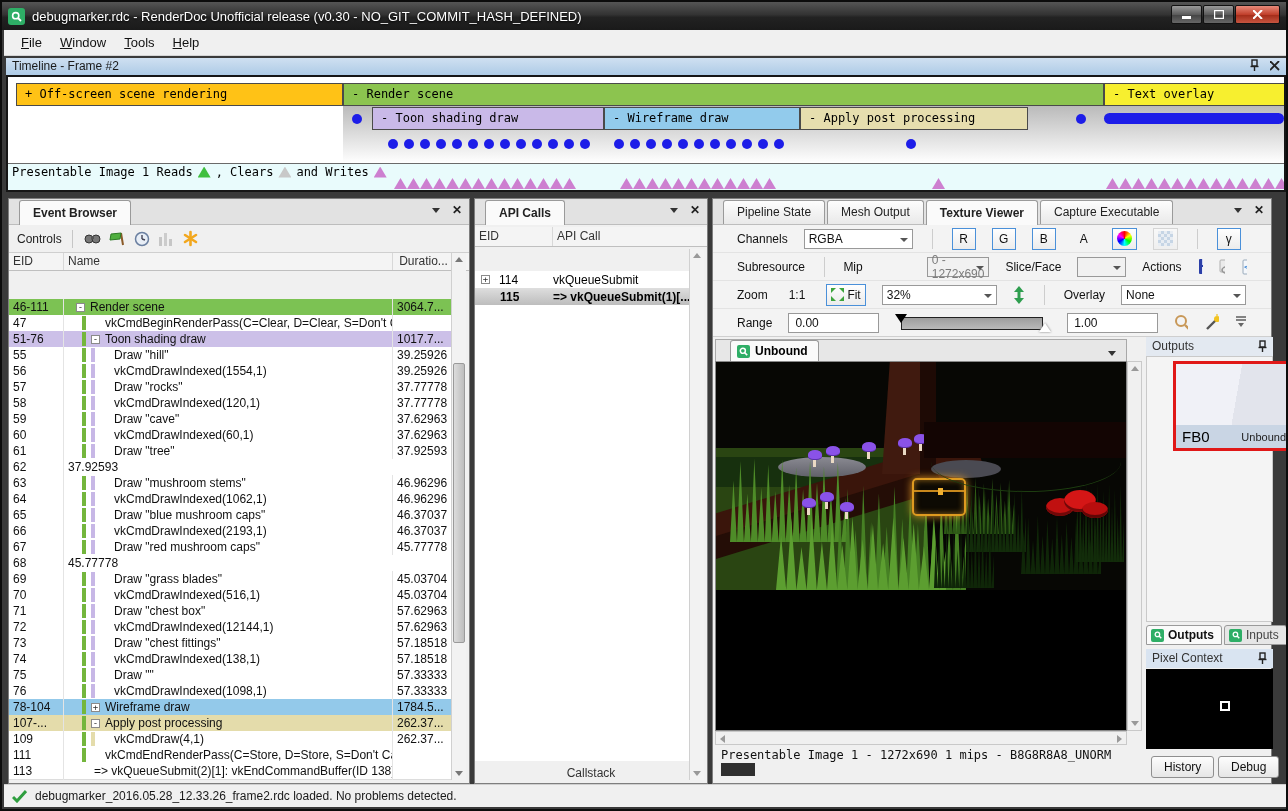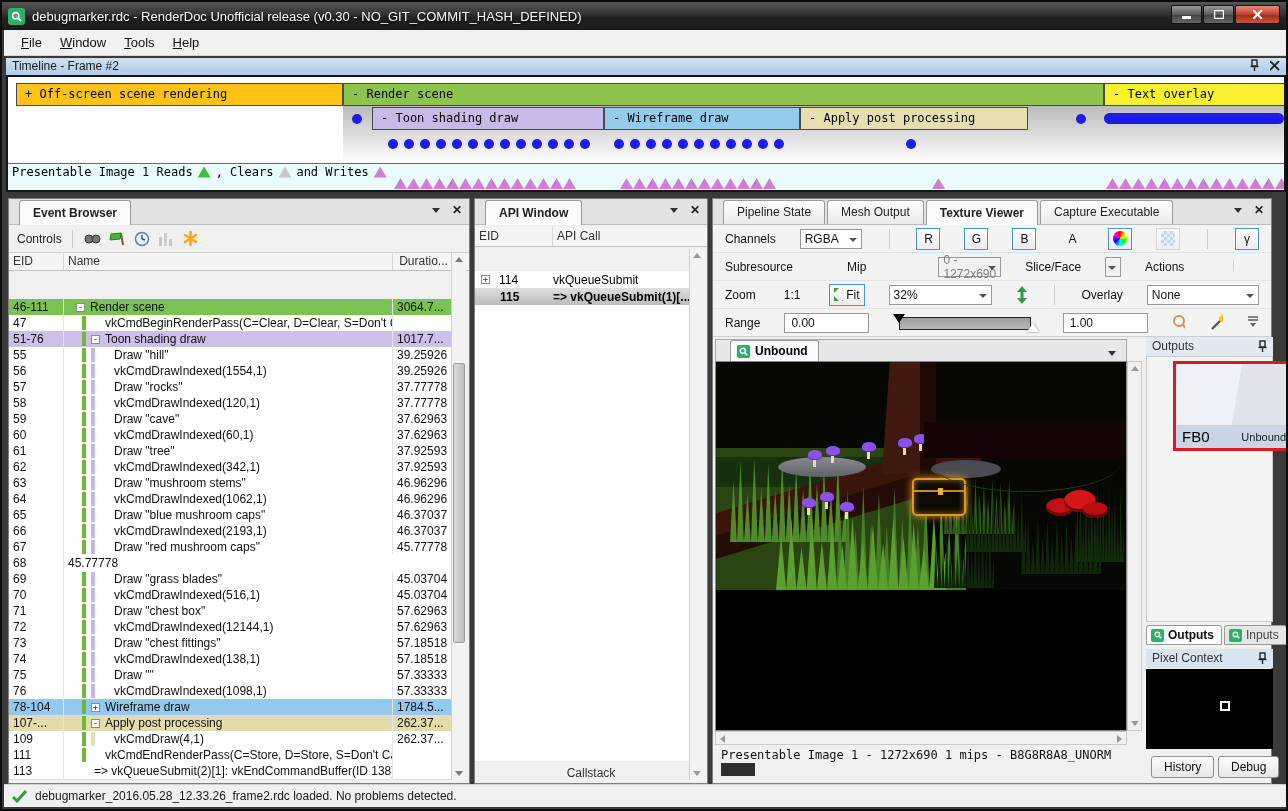--- a/index.html
+++ b/index.html
@@ -61,21 +61,21 @@
   .vscroll .thumb { position:absolute; left:1px; width:12px; background:linear-gradient(90deg,#dcdcdc,#bdbdbd); border:1px solid #9a9a9a; border-radius:2px; }
 
   
   .api-rows { background:#fff; position:absolute; left:0; top:72px; right:14px; bottom:22px; }
   .arow { display:flex; height:17px; font-size:12px; align-items:center; }
   .arow .a-eid { width:78px; flex:none; padding-left:6px; display:flex; align-items:center; gap:4px; }
   .callstack { position:absolute; bottom:3px; left:0; width:100%; text-align:center; font-size:12px; color:#333; }
 
   
   .tv-toolbar { position:absolute; left:0; top:26px; width:100%; background:#f3f3f3; font-size:12px; color:#111; }
-  .tv-row { height:28px; display:flex; align-items:center; padding:0 12px; border-bottom:1px solid #e3e3e3; gap:24px; }
+  .tv-row { height:28px; display:flex; align-items:center; padding:0 24px; border-bottom:1px solid #e3e3e3; gap:16px; }
   .select { background:#fff; border:1px solid #999; height:20px; display:flex; align-items:center; padding:0 4px; position:relative; font-size:12px; }
   .select .sarrow { position:absolute; right:4px; top:8px; width:0; height:0; border-left:4px solid transparent; border-right:4px solid transparent; border-top:4px solid #555; }
   .select.disabled { background:#f1f1f1; color:#7c7c7c; }
   .tbtn { min-width:24px; height:22px; border:1px solid #b9b9b9; background:linear-gradient(#fefefe,#ececec); display:flex; align-items:center; justify-content:center; font-size:12px; padding:0 4px; gap:3px; }
   .tbtn.toggled { border:1px solid #4a90d9; }
   .vsep { width:1px; height:20px; background:#cdcdcd; margin:0 3px; }
   .valbox { width:108px; height:20px; background:#fff; border:1px solid #999; padding:2px 6px; font-size:12px; }
   .slider { position:relative; width:192px; height:18px; }
   .slider .track { position:absolute; left:6px; right:8px; top:3px; height:13px; background:linear-gradient(#9d9d9d,#b9b9b9); border:1px solid #222; }
   .slider .blk { position:absolute; left:0; top:0; width:0; height:0; border-left:6px solid transparent; border-right:6px solid transparent; border-top:9px solid #000; }
@@ -412,27 +412,20 @@
             <span style="width: 18px; flex: 0 0 auto;"></span>
             <span class="estrip" style="background: rgb(116, 182, 60);"></span>
             <span class="estrip" style="background: rgb(199, 183, 230);"></span>
             <span style="width: 14px; flex: 0 0 auto;"></span>
             <span>Draw "tree"</span>
           </div>
           <div class="c-dur">37.92593</div>
         </div>
         <div class="erow">
           <div class="c-eid">62</div>
-          <div class="c-name">
-            <span style="width: 18px; flex: 0 0 auto;"></span>
-            <span class="estrip" style="background: rgb(116, 182, 60);"></span>
-            <span class="estrip" style="background: rgb(199, 183, 230);"></span>
-            <span style="width: 14px; flex: 0 0 auto;"></span>
-            <span>vkCmdDrawIndexed(342,1)</span>
-          </div>
           <div class="c-dur">37.92593</div>
         </div>
         <div class="erow">
           <div class="c-eid">63</div>
           <div class="c-name">
             <span style="width: 18px; flex: 0 0 auto;"></span>
             <span class="estrip" style="background: rgb(116, 182, 60);"></span>
             <span class="estrip" style="background: rgb(199, 183, 230);"></span>
             <span style="width: 14px; flex: 0 0 auto;"></span>
             <span>Draw "mushroom stems"</span>
@@ -638,21 +631,21 @@
       </div>
     <div class="vscroll">
       <span class="arrow" style="top:4px; border-bottom:5px solid #777;"></span>
       <span class="arrow" style="bottom:4px; border-top:5px solid #777;"></span>
       <span class="thumb" style="top:110px; height:280px;"></span>
     </div>
   </div>
 
   <div class="dock" style="left:472px; width:234px;">
     <div class="tabstrip">
-      <span class="tab active">API Window</span>
+      <span class="tab active">API Calls</span>
       <span class="strip-icons">
         <span class="carat"></span>
         <span class="xglyph">✕</span>
       </span>
     </div>
     <div class="grid-head" style="margin-top:2px; height:20px; padding-right:15px;">
       <div style="width:78px; padding-top:2px;">EID</div>
       <div style="flex:1; border-right:none; padding-top:2px;">API Call</div>
     </div>
     <div class="api-rows" id="api-rows">

